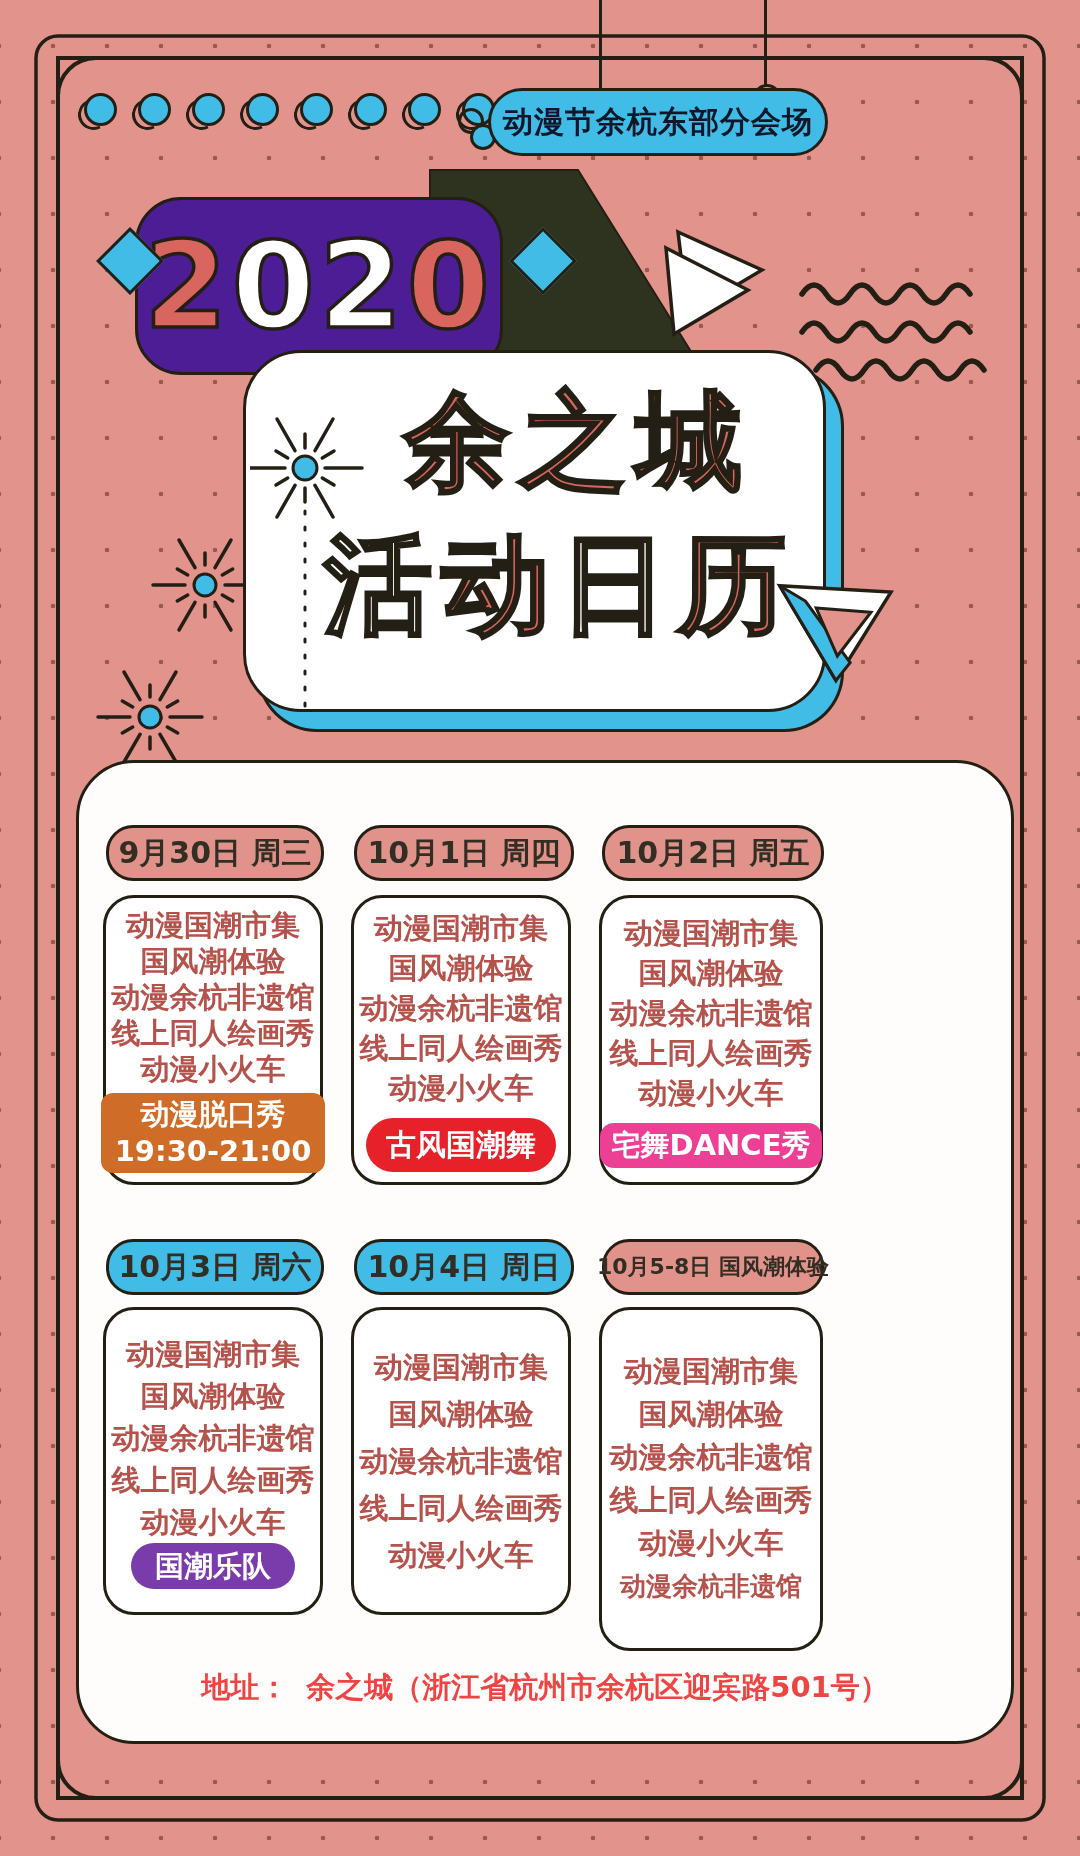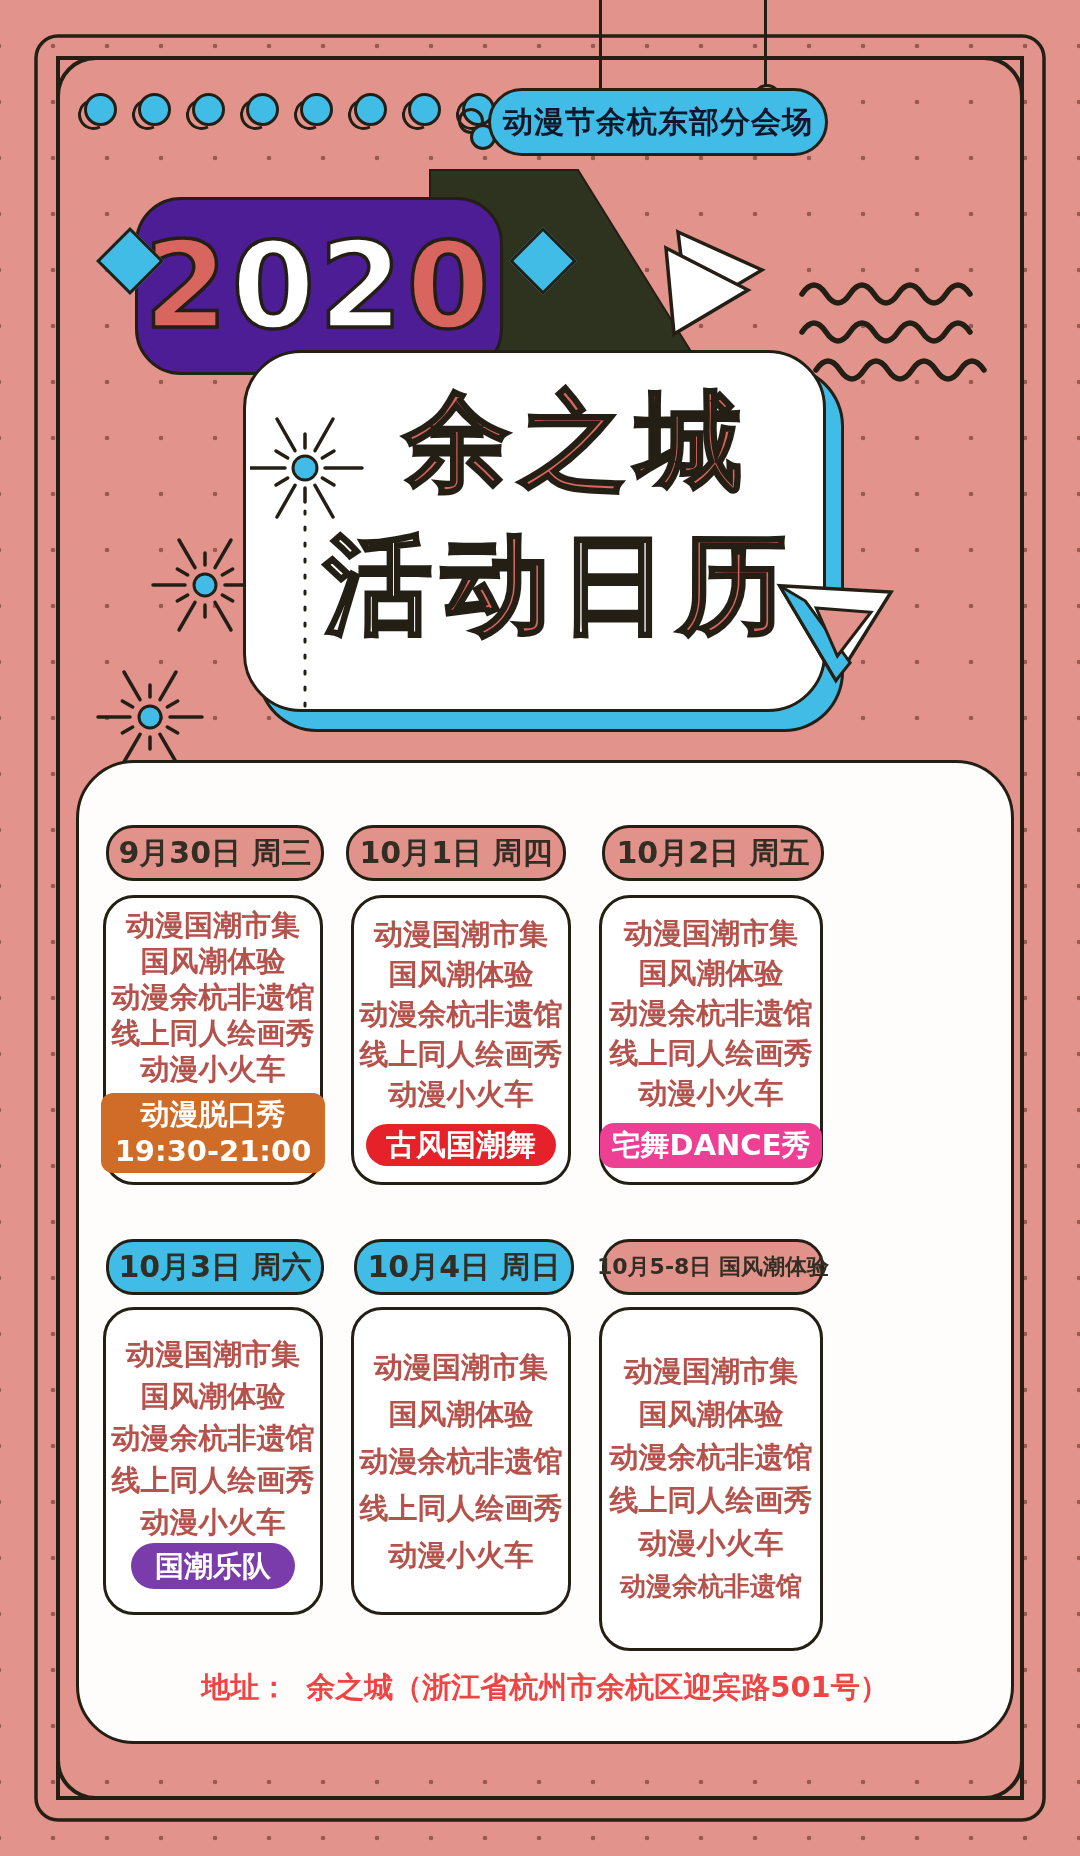--- a/index.html
+++ b/index.html
@@ -68,21 +68,21 @@
     position:absolute;background:#ffffff;border:3.5px solid #241f15;border-radius:31px;
     display:flex;flex-direction:column;align-items:center;justify-content:center;
     text-align:center;color:#b5524b;font-weight:bold;padding:6px 4px;box-sizing:border-box;
   }
   .ln{font-size:29px;white-space:nowrap;}
   .lh36 .ln{line-height:36px;} .lh40 .ln{line-height:40px;} .lh42 .ln{line-height:42px;}
   .lh47 .ln{line-height:47px;} .lh43 .ln{line-height:43px;}
   .ln-small{font-size:26px;}
   .badge{color:#ffffff;font-weight:bold;display:flex;flex-direction:column;align-items:center;justify-content:center;white-space:nowrap;}
   .b-orange{background:#cf6d28;border-radius:12px;padding:3px 14px;font-size:29px;line-height:37px;margin-top:6px;}
-  .b-red{background:#e62129;border-radius:999px;padding:2px 20px;font-size:30px;line-height:38px;margin-top:10px;align-items:flex-end;}
+  .b-red{background:#e62129;border-radius:999px;padding:8px 20px;font-size:30px;line-height:38px;margin-top:10px;align-items:flex-end;}
   .b-magenta{background:#ed3f94;border-radius:14px;padding:4px 12px;font-size:29px;line-height:37px;margin-top:10px;}
   .b-purple{background:#7b3cab;border-radius:999px;padding:4px 24px;font-size:29px;line-height:38px;}
   .address{left:0;right:0;top:905px;text-align:center;font-size:29px;font-weight:bold;color:#ef4444;position:absolute;}
   .address .lbl{margin-right:18px;}
 </style>
 </head>
 <body>
 
 <div class="abs bg-dots"></div>
 
@@ -209,21 +209,21 @@
   <polygon points="14,20 124,38 60,120" fill="#ffffff" stroke="#241f15" stroke-width="3.5"></polygon>
   <polygon points="14,20 60,120 76,104 38,38" fill="#41bce6" stroke="#241f15" stroke-width="3"></polygon>
   <polygon points="48,46 102,56 64,96" fill="#e2938c" stroke="#241f15" stroke-width="3"></polygon>
 </svg>
 
 <div class="abs main-card">
 
   <div class="dp dp-pink" style="left:27px;top:62px;width:212px;">
     <span>9月30日 周三</span>
   </div>
-  <div class="dp dp-pink" style="left:267px;top:62px;width:214px;justify-content:center;">
+  <div class="dp dp-pink" style="left:275px;top:62px;width:214px;justify-content:center;">
     <span>10月1日 周四</span>
   </div>
   <div class="dp dp-pink" style="left:523px;top:62px;width:216px;">
     <span>10月2日 周五</span>
   </div>
 
   <div class="ec lh36" style="left:24px;top:132px;width:220px;height:290px;">
     <div class="ln">动漫国潮市集</div>
     <div class="ln">国风潮体验</div>
     <div class="ln">动漫余杭非遗馆</div>

